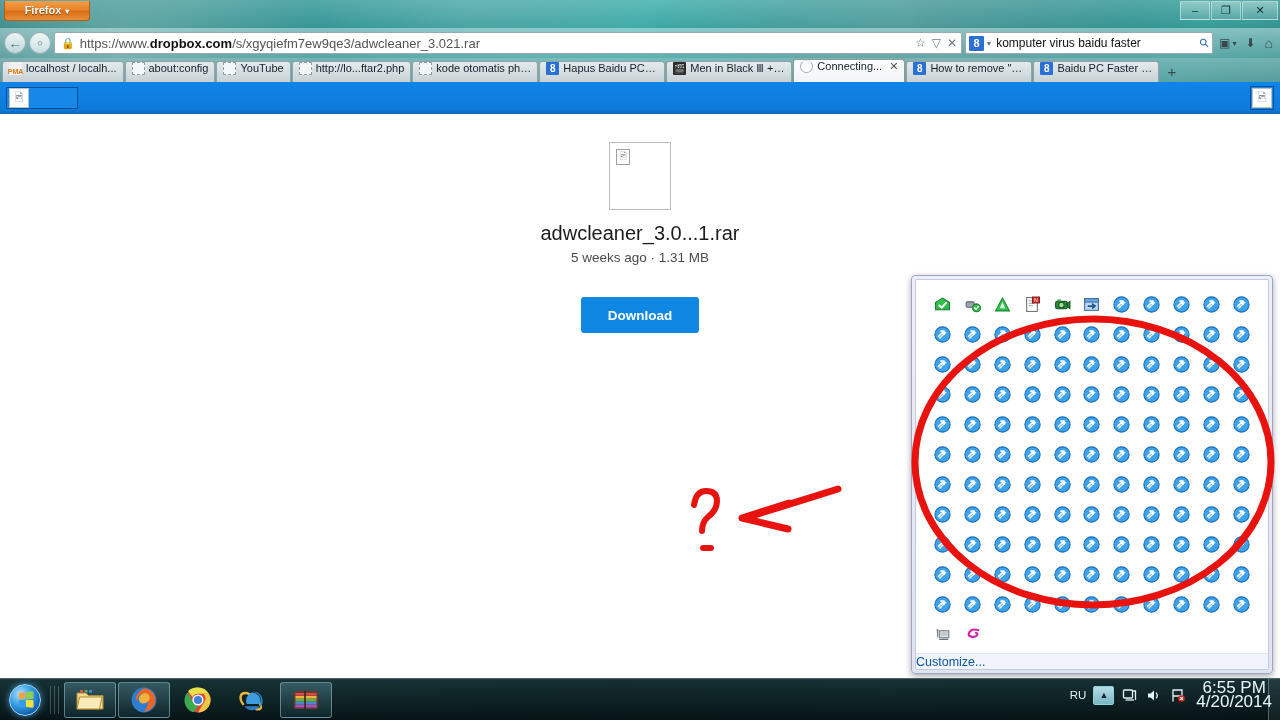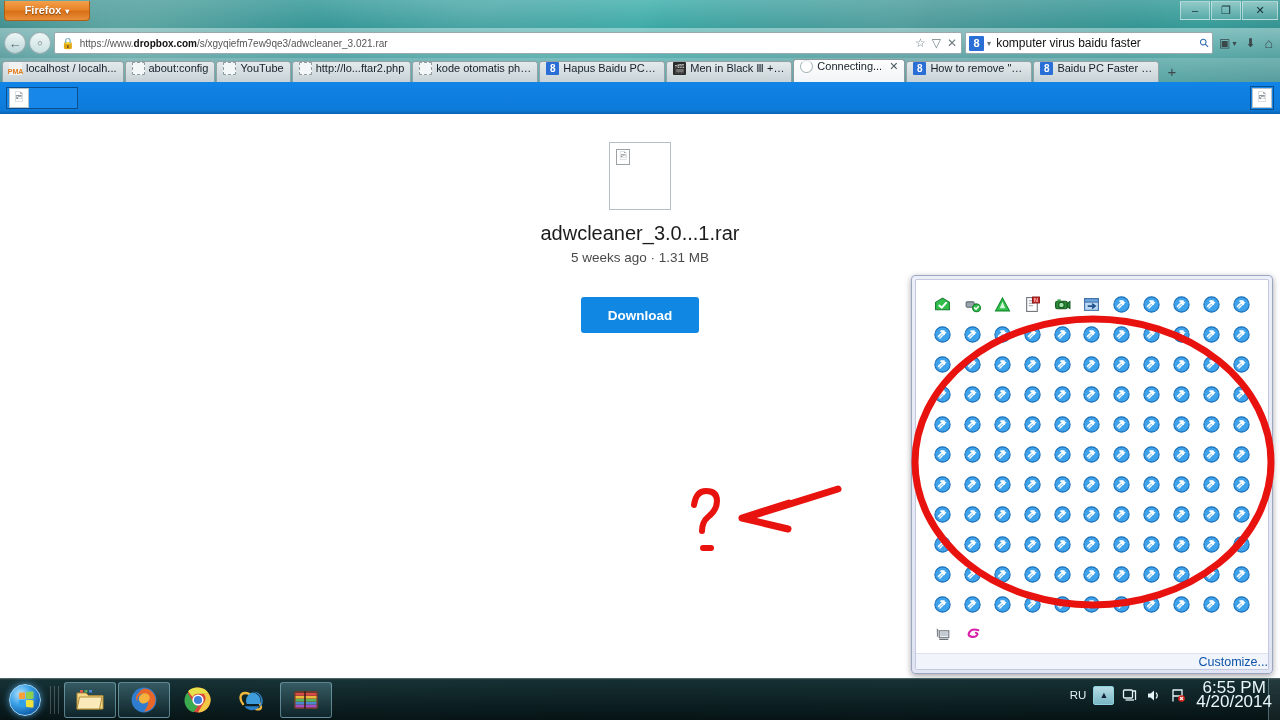--- a/index.html
+++ b/index.html
@@ -39,21 +39,21 @@
   #fx-nav{height:30px;display:flex;align-items:center;padding:0 4px;gap:3px;
     background:linear-gradient(180deg,rgba(222,236,238,.55),rgba(170,198,203,.42));}
   .navbtn{width:22px;height:22px;border-radius:50%;display:flex;align-items:center;justify-content:center;
     color:#3c4a4e;font-size:13px;
     background:linear-gradient(180deg,rgba(255,255,255,.85),rgba(215,230,233,.75));
     border:1px solid rgba(120,145,150,.65);cursor:default;}
   .navbtn.back{color:#55666b;}
   #urlbar{flex:1;height:22px;display:flex;align-items:center;background:#fff;
     border:1px solid #9aa9ad;border-radius:2px;padding:0 4px;min-width:0;}
   #urlbar .lock{font-size:11px;color:#4d5d62;margin:0 5px 0 2px;}
-  #url-text{font-size:10px;color:#555;white-space:nowrap;overflow:hidden;text-overflow:ellipsis;}
+  #url-text{font-size:13px;color:#555;white-space:nowrap;overflow:hidden;text-overflow:ellipsis;}
   #url-text b{color:#111;font-weight:bold;}
   #urlbar .star,#urlbar .dropar,#urlbar .stopx{color:#6d7b80;font-size:12px;margin-left:6px;}
   #searchbar{width:248px;height:22px;display:flex;align-items:center;background:#fff;
     border:1px solid #9aa9ad;border-radius:2px;padding:0 3px;}
   .eng-icon{width:15px;height:15px;background:#2a6fd6;color:#fff;font-size:11px;font-weight:bold;
     display:flex;align-items:center;justify-content:center;border-radius:1px;}
   .eng-caret{font-size:8px;color:#67757a;margin:0 5px 0 3px;}
   #search-text{flex:1;font-size:12px;color:#111;white-space:nowrap;overflow:hidden;}
   .mag{color:#2f6fb5;font-size:12px;transform:rotate(-45deg);}
   .tbbtn{height:22px;display:flex;align-items:center;gap:2px;padding:0 3px;color:#3a484c;font-size:12px;cursor:default;}
@@ -106,21 +106,21 @@
     border:1px solid #9aa6c4;border-radius:4px;padding:3px;
     background:linear-gradient(180deg,rgba(236,238,248,.95),rgba(222,226,242,.95));
     box-shadow:0 2px 6px rgba(0,0,0,.35);}
   #tray-inner{width:100%;height:100%;background:#fff;border:1px solid #c3c9de;border-radius:2px;
     display:flex;flex-direction:column;overflow:hidden;}
   #tray-grid{flex:1;padding:9px 12px 4px 12px;}
   .tray-row{display:flex;height:30px;align-items:center;}
   .tray-cell{width:30px;height:30px;display:flex;align-items:center;justify-content:center;cursor:default;}
   .ic{width:17px;height:17px;display:block;}
   #tray-foot{height:40px;border-top:1px solid #dfe3ef;background:#f2f4fb;
-    display:flex;align-items:center;justify-content:flex-end;}
+    display:flex;align-items:center;justify-content:flex-start;}
   #customize-link{font-size:12.5px;color:#0b54a8;cursor:pointer;}
 
   
   #annotation{position:absolute;left:0;top:0;width:1280px;height:720px;pointer-events:none;}
 
   
   #taskbar{position:absolute;left:0;bottom:0;width:1280px;height:42px;
     background:linear-gradient(180deg,rgba(22,44,48,.94),rgba(6,16,18,.97));
     border-top:1px solid rgba(140,190,195,.45);display:flex;align-items:center;}
   #startorb{width:50px;height:40px;display:flex;align-items:center;justify-content:center;}

